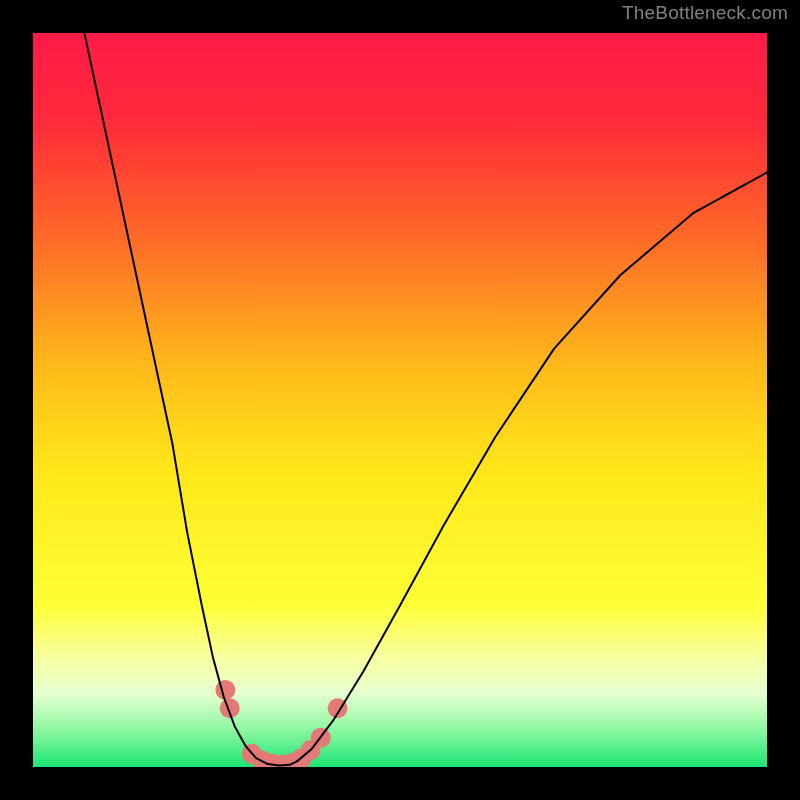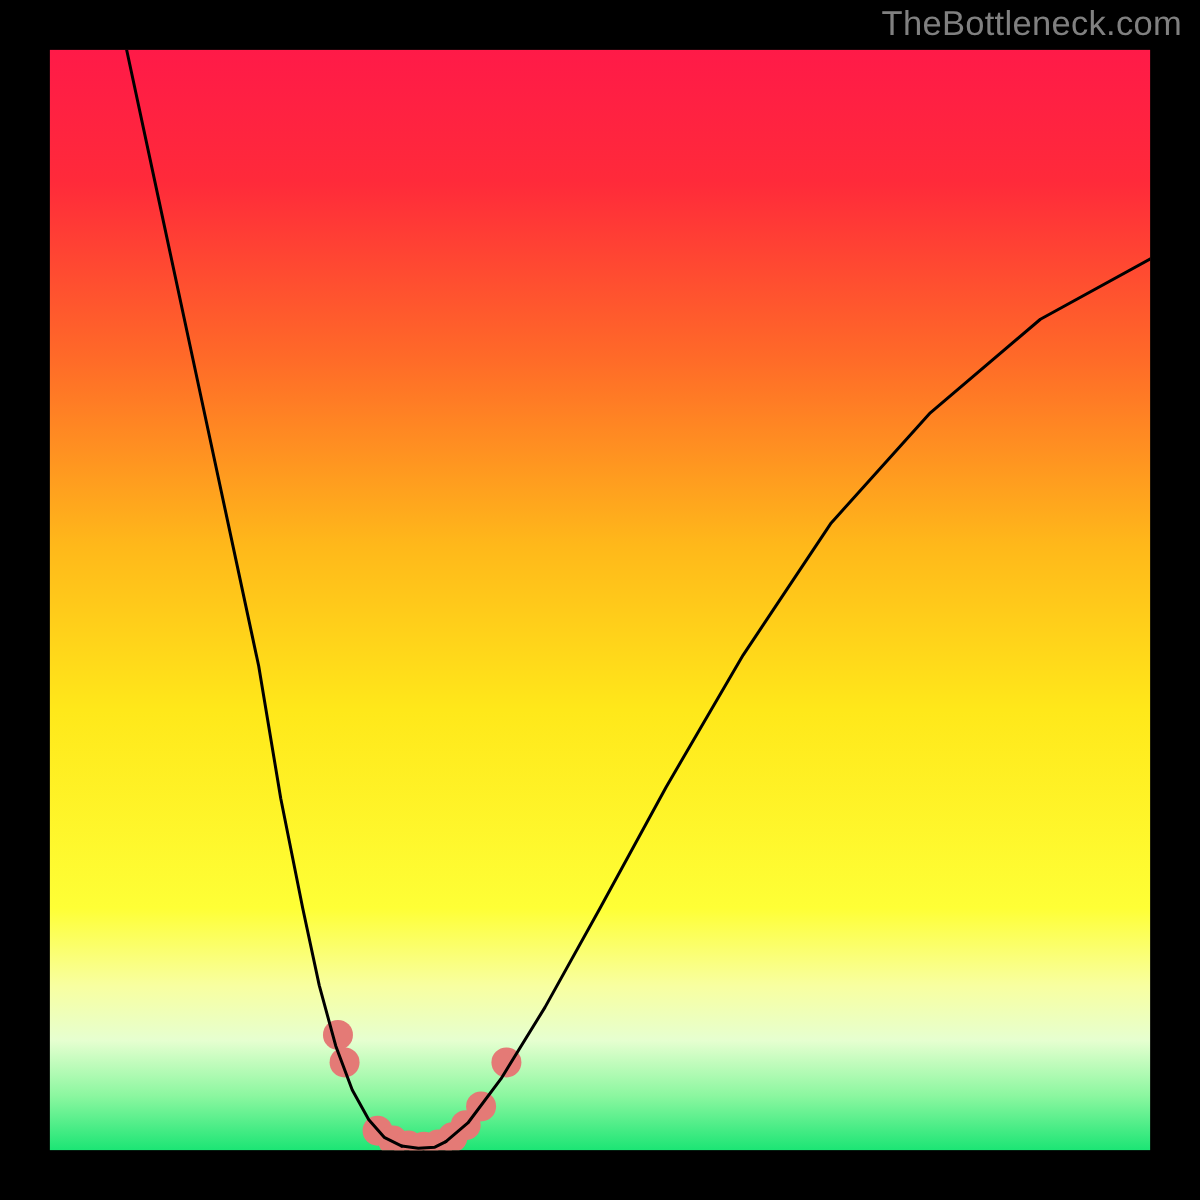--- a/index.html
+++ b/index.html
@@ -25,21 +25,21 @@
     top: 33px;
     width: 734px;
     height: 734px;
     overflow: hidden;
   }
   .watermark {
     position: absolute;
     top: 2px;
     right: 12px;
     color: #808080;
-    font-size: 23px;
+    font-size: 19px;
     font-weight: 400;
     letter-spacing: 0.2px;
     font-family: Arial, Helvetica, sans-serif;
   }
   .gradient {
     position: absolute;
     left: 0;
     top: 0;
     width: 100%;
     height: 100%;

